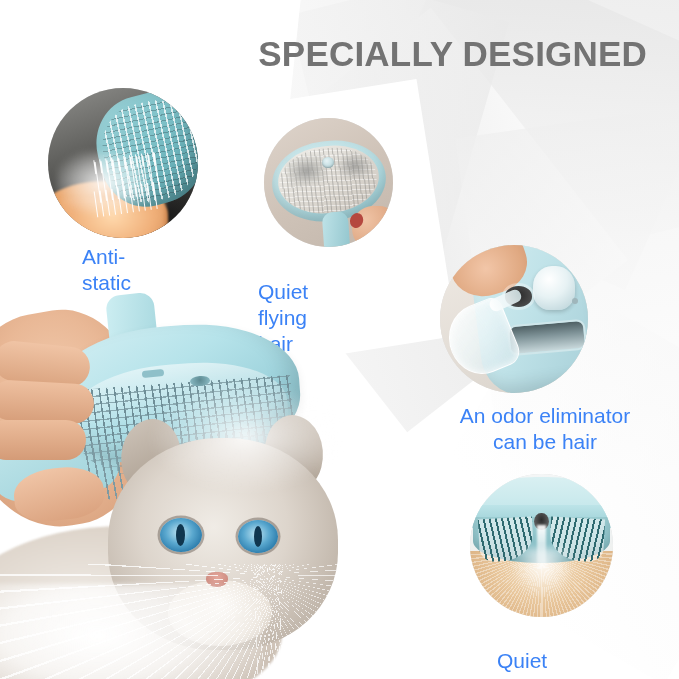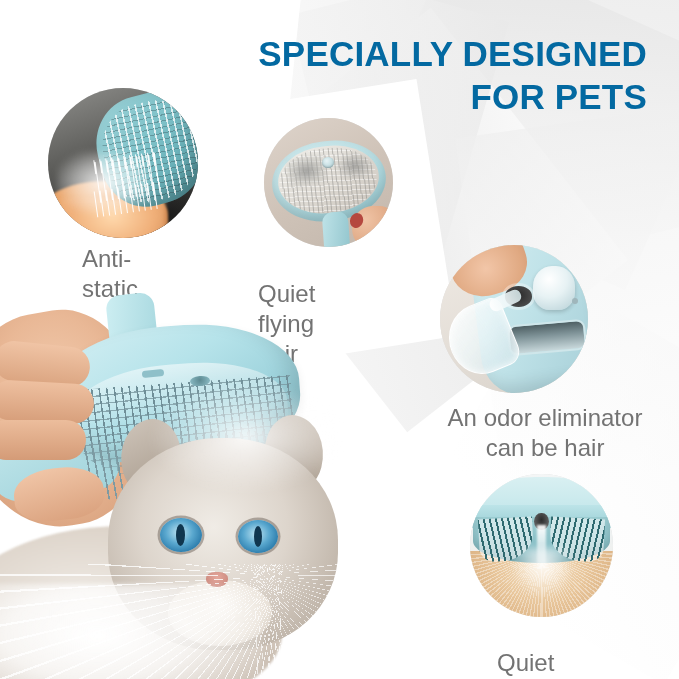--- a/index.html
+++ b/index.html
@@ -42,32 +42,32 @@
   .white-sweep2{
     position:absolute;top:-120px;left:-120px;width:420px;height:230px;
     background:#ffffff;transform:rotate(6deg);
   }
 
   
   .heading{
     position:absolute;top:32px;right:32px;width:430px;
     text-align:right;
     font-size:35px;line-height:1.23;font-weight:bold;
-    letter-spacing:.2px;color:#0369a1;
+    letter-spacing:.2px;color:#737373;
   }
   .heading .l2{display:block;}
 
   
   .feature{position:absolute;}
   .circle{
     border-radius:50%;overflow:hidden;position:relative;
     background:#ddd;
   }
   .caption{
-    position:absolute;color:#737373;font-size:24px;
+    position:absolute;color:#3b82f6;font-size:21px;
     line-height:1.24;white-space:pre-line;
   }
 
   
   #feat1 .circle{left:48px;top:88px;width:150px;height:150px;position:absolute;}
   #cap1{left:82px;top:244px;}
 
   
   #feat2 .circle{left:264px;top:118px;width:129px;height:129px;position:absolute;}
   #cap2{left:258px;top:279px;}
@@ -299,21 +299,20 @@
     <div class="facet f3"></div>
     <div class="facet f4"></div>
     <div class="facet f5"></div>
     <div class="facet f6"></div>
     <div class="white-sweep"></div>
     <div class="white-sweep2"></div>
   </div>
 
   <div class="heading">
     <span>SPECIALLY DESIGNED</span>
-    <span class="l2">FOR PETS</span>
   </div>
 
   <div class="feature" id="feat1">
     <div class="circle">
       <div class="c1-bg"></div>
       <div class="c1-shadow"></div>
       <div class="c1-fur"></div>
       <div class="c1-fur2"></div>
       <div class="c1-brush"></div>
       <div class="c1-bristles"></div>

